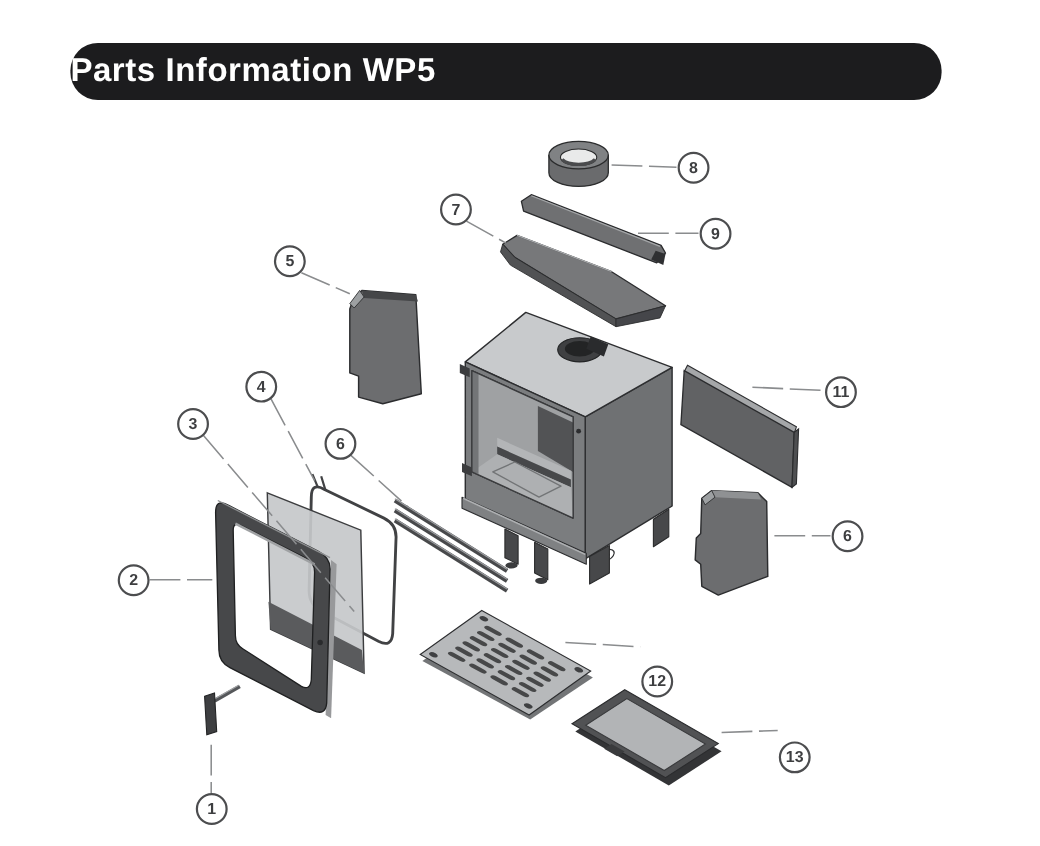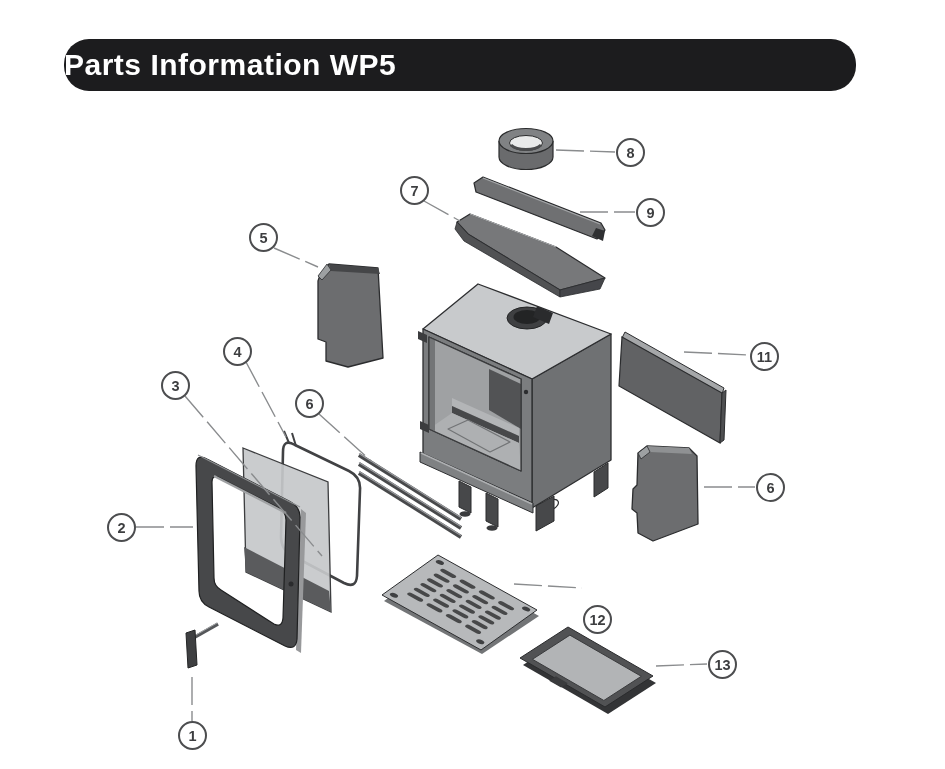--- a/index.html
+++ b/index.html
@@ -210,14 +210,14 @@
   <div class="callout" style="left:161px;top:371px;">3</div>
   <div class="callout" style="left:223px;top:337px;">4</div>
   <div class="callout" style="left:249px;top:223px;">5</div>
   <div class="callout" style="left:295px;top:389px;">6</div>
   <div class="callout" style="left:400px;top:176px;">7</div>
   <div class="callout" style="left:616px;top:138px;">8</div>
   <div class="callout" style="left:636px;top:198px;">9</div>
   <div class="callout" style="left:750px;top:342px;">11</div>
   <div class="callout" style="left:756px;top:473px;">6</div>
   <div class="callout" style="left:583px;top:605px;">12</div>
-  <div class="callout" style="left:708px;top:650px;">13</div>
+  <div class="callout" style="left:708px;top:674px;">13</div>
 </div>
 
 </body></html>

